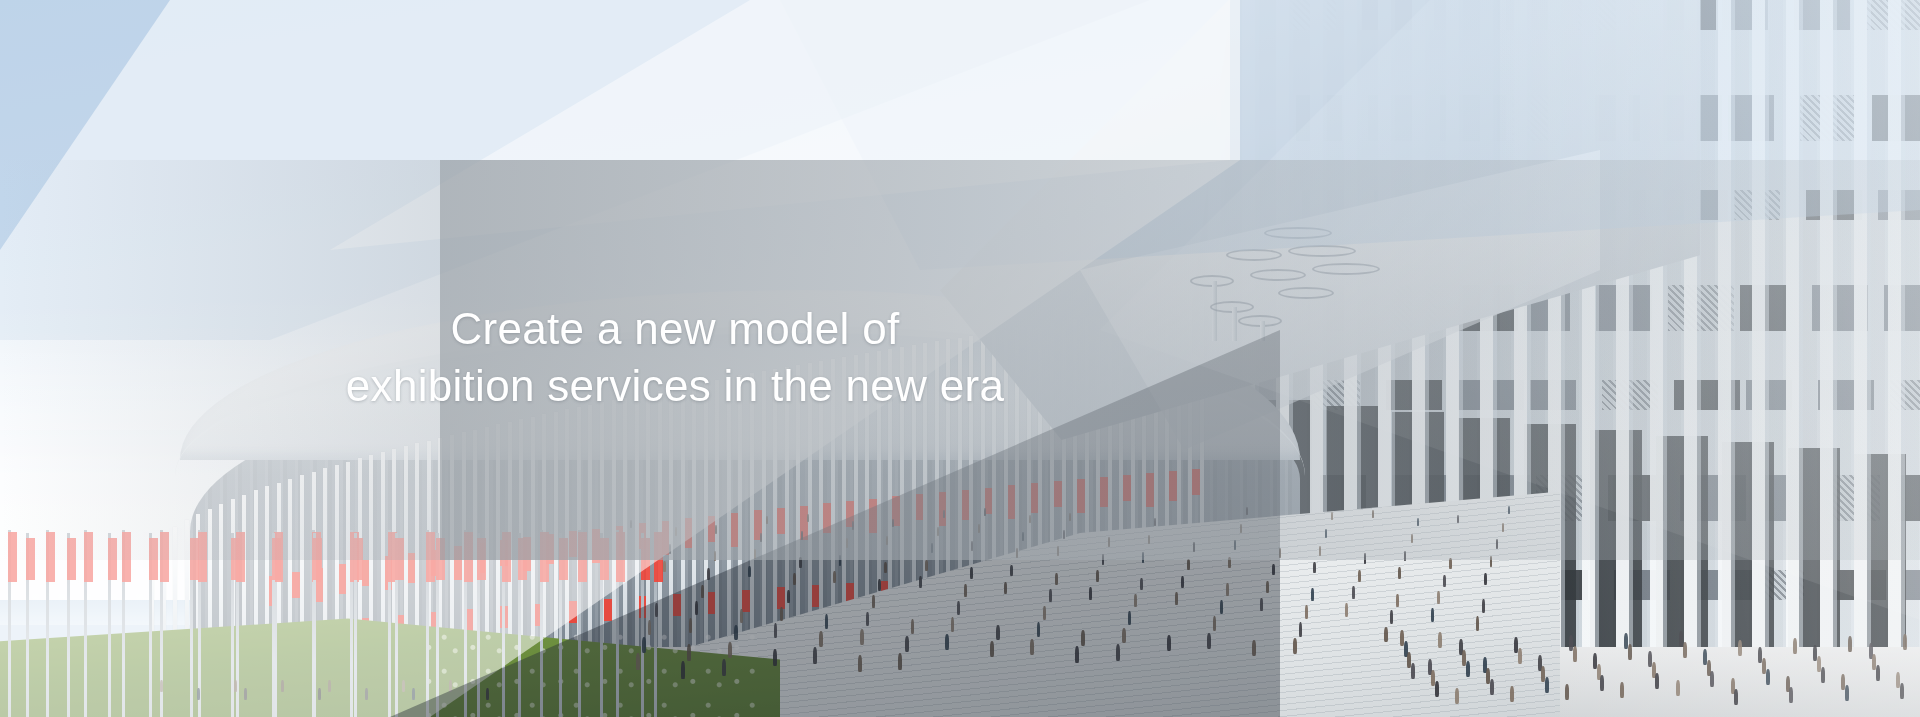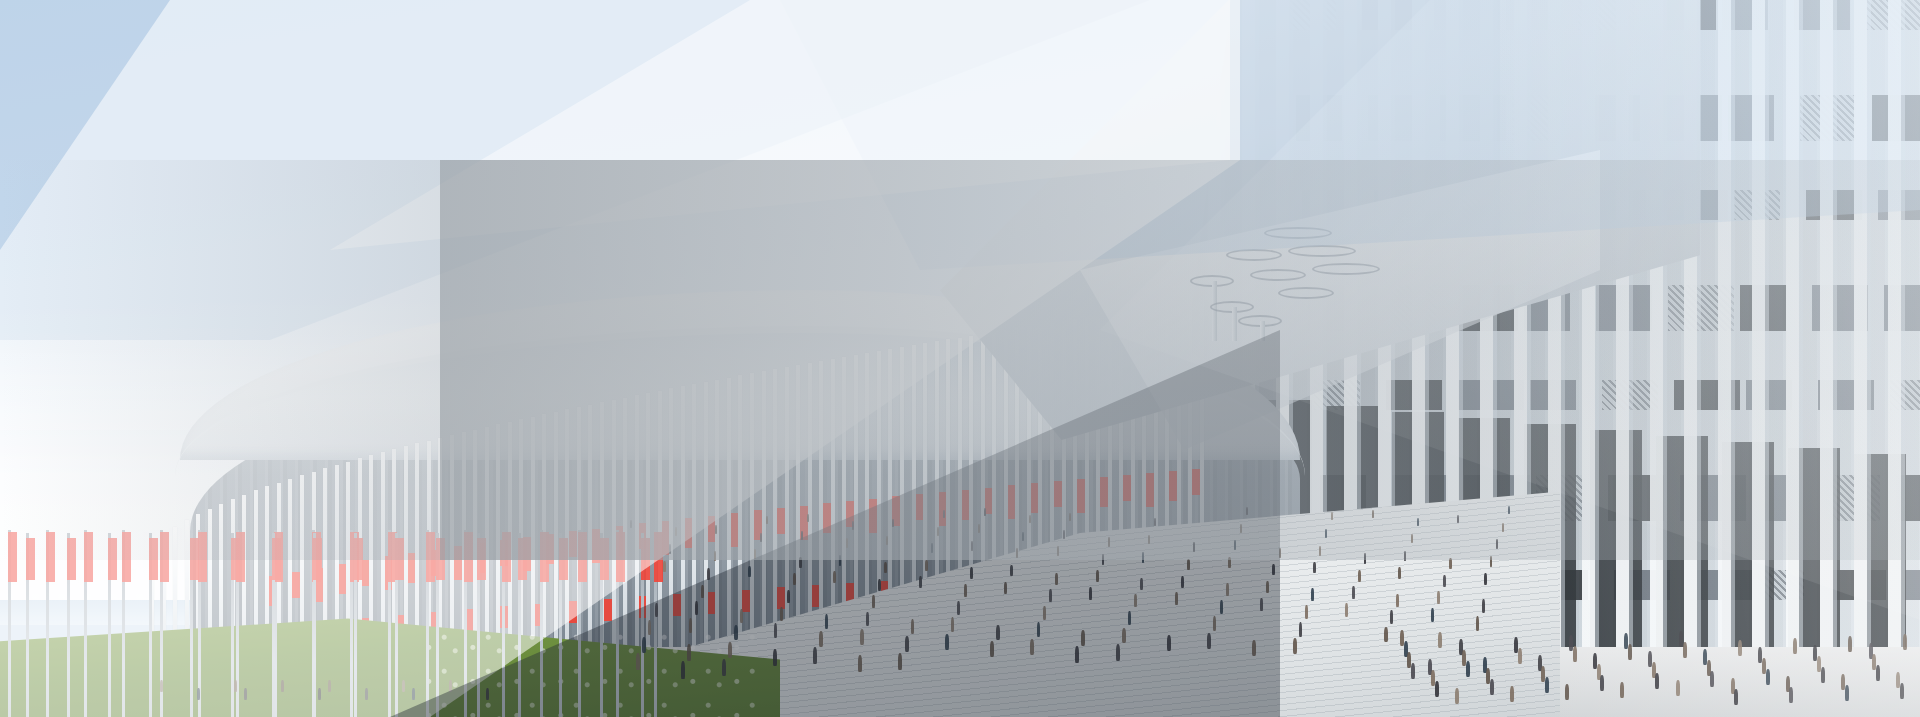--- a/index.html
+++ b/index.html
@@ -835,15 +835,17 @@
   <div class="ov ov-white-wedge"></div>
   <div class="ov ov-white-hi"></div>
   <div class="ov ov-dark-diag"></div>
   <div class="ov ov-glass-right"></div>
   <div class="ov ov-soft-right"></div>
 
   <div class="band-left-fade"></div>
   <div class="band"></div>
 
   <div class="headline">
+    <span>Create a new model of</span>
+    <span class="l2">exhibition services in the new era</span>
   </div>
 
 </div>
 
 </body></html>

